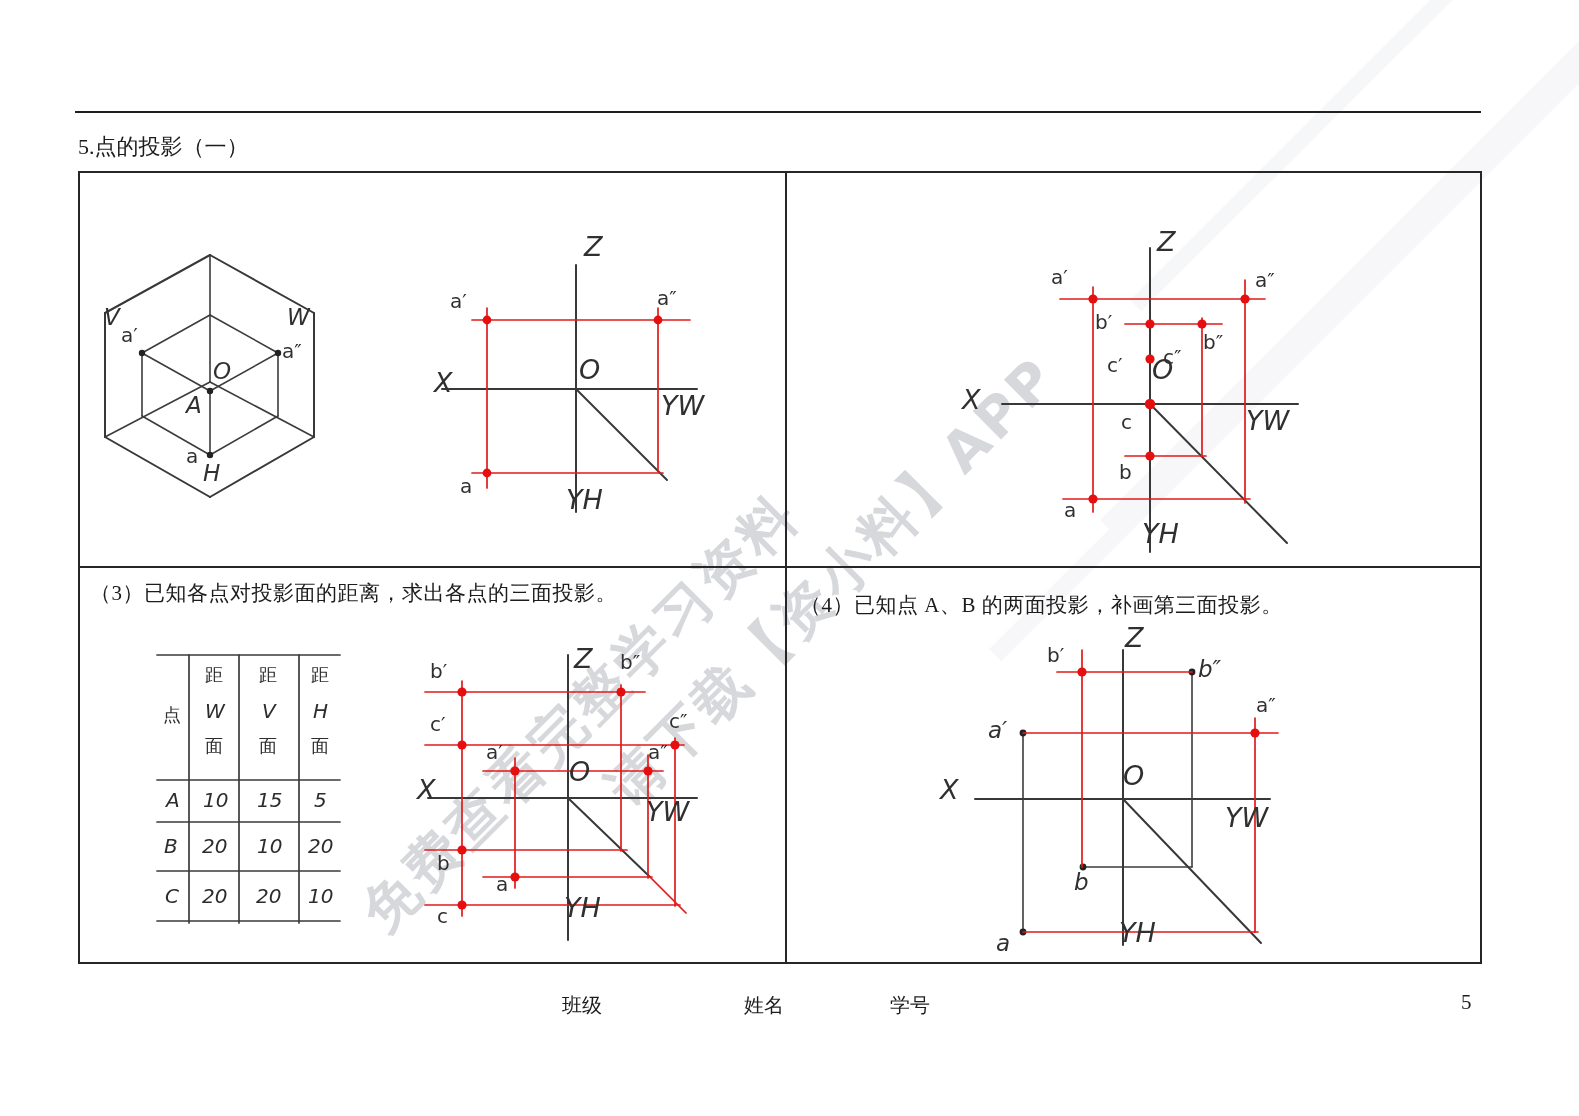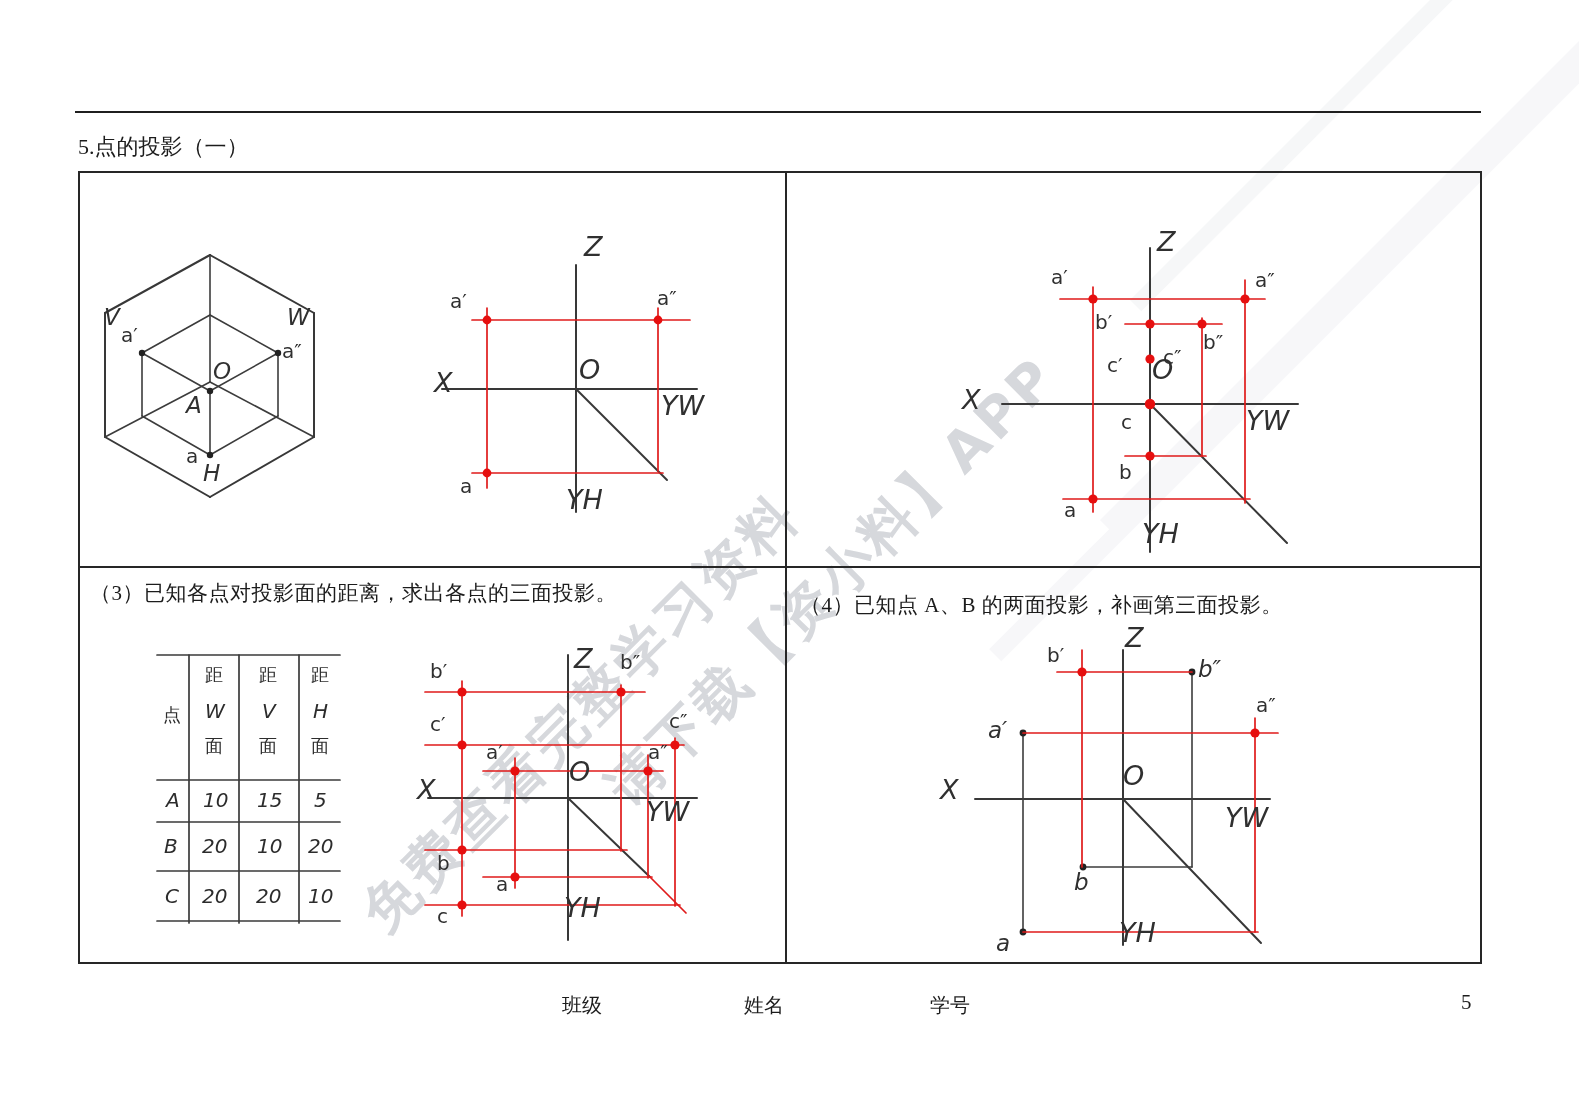--- a/index.html
+++ b/index.html
@@ -60,21 +60,21 @@
   <div class="abs gridbox"></div>
   <div class="abs gv"></div>
   <div class="abs gh"></div>
 
   <div class="abs prompt" style="left:90px;top:577px;width:680px;">（3）已知各点对投影面的距离，求出各点的三面投影。</div>
   <div class="abs prompt" style="left:800px;top:589px;width:668px;">（4）已知点 A、B 的两面投影，补画第三面投影。</div>
 
 
   <span class="abs footer" style="left:562px;top:992px;">班级</span>
   <span class="abs footer" style="left:744px;top:992px;">姓名</span>
-  <span class="abs footer" style="left:930px;top:992px;">学号</span>
+  <span class="abs footer" style="left:890px;top:992px;">学号</span>
   <span class="abs footer" style="left:1461px;top:990px;font-size:21px;">5</span>
 
   <svg width="1579" height="1116" viewBox="0 0 1579 1116">
 
     <g>
       <line class="k" x1="210" y1="255" x2="105" y2="313"></line>
       <line class="k" x1="105" y1="313" x2="105" y2="437"></line>
       <line class="k" x1="105" y1="437" x2="210" y2="497"></line>
       <line class="k" x1="210" y1="497" x2="314" y2="437"></line>
       <line class="k" x1="314" y1="437" x2="314" y2="313"></line>

